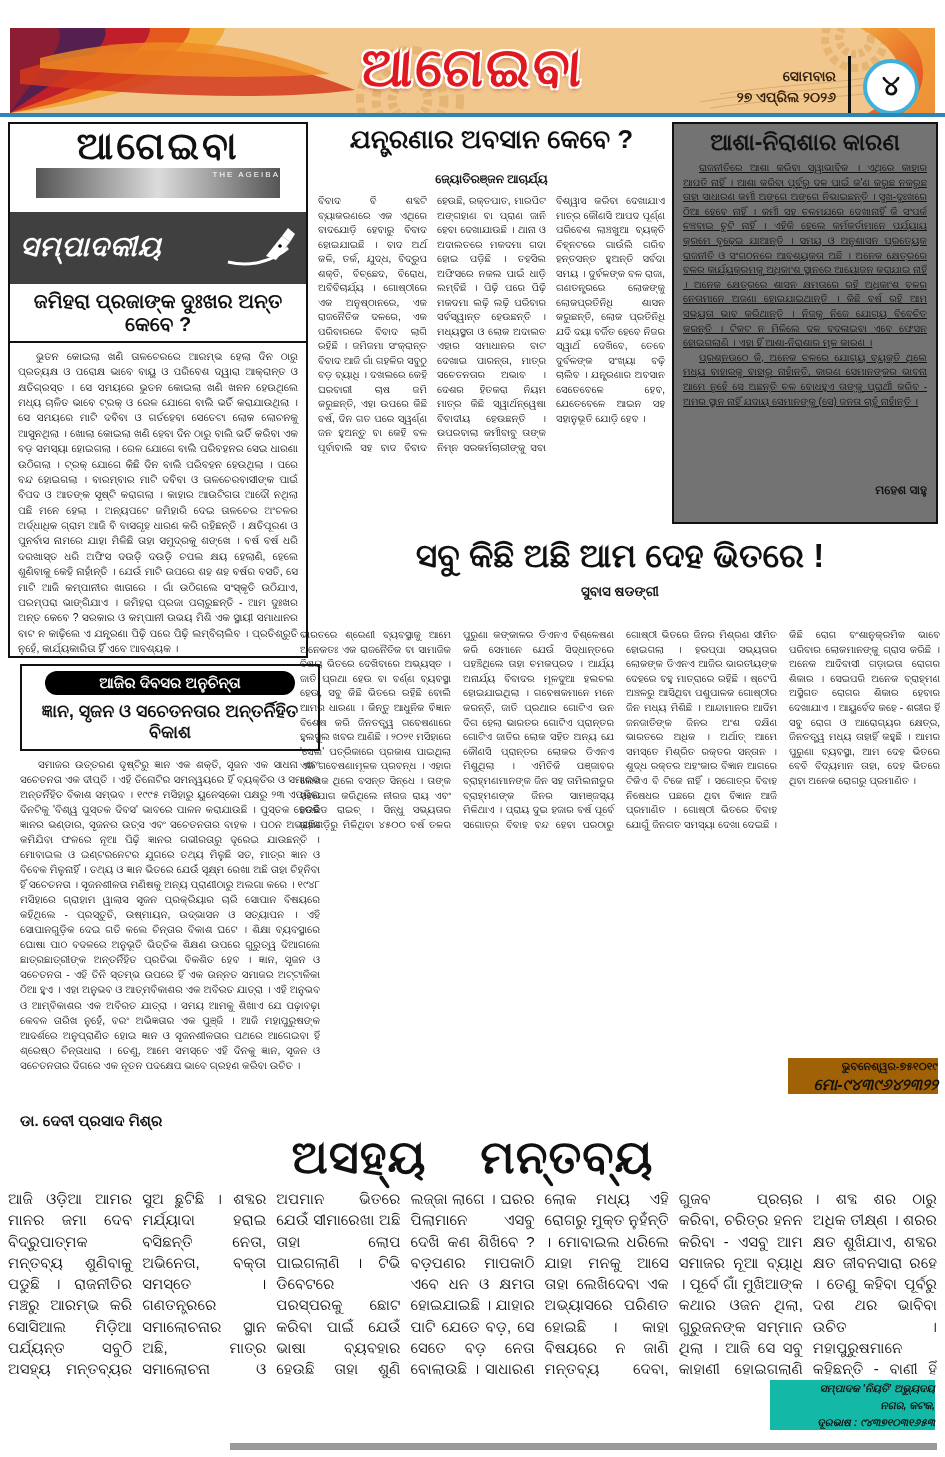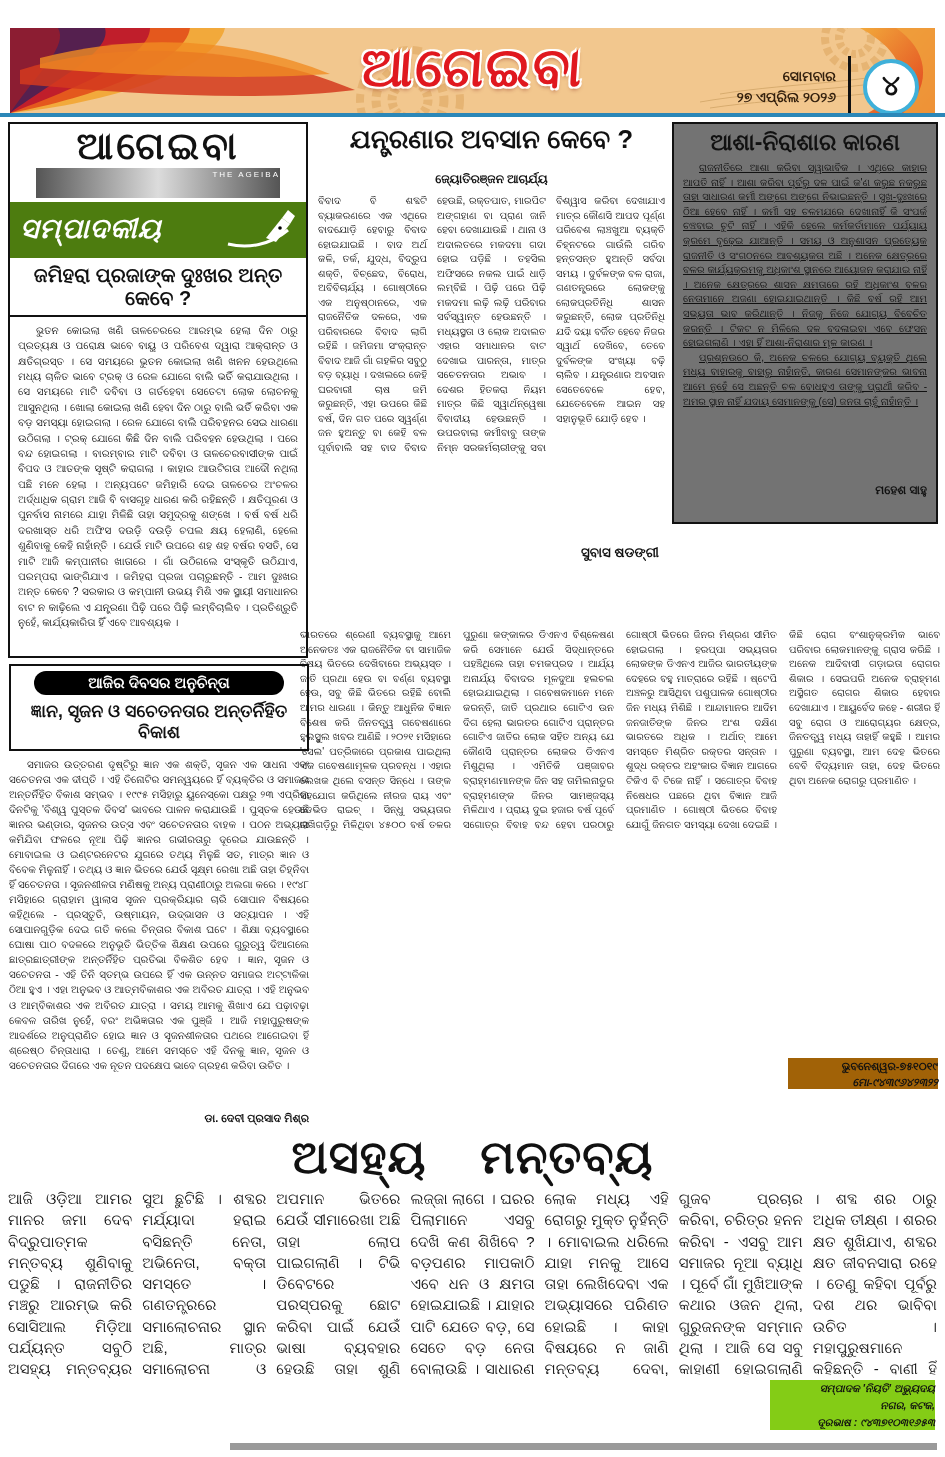--- a/index.html
+++ b/index.html
@@ -19,21 +19,21 @@
   .vbar { width:3px; height:62px; background:#111; }
   .page-circle { width:56px; height:56px; border-radius:50%; background:#fff; border:4px solid #3fb0d9;
     display:flex; align-items:center; justify-content:center; font-size:28px; font-weight:bold; color:#111; }
   .blue-rule { position:absolute; left:0; top:113px; width:945px; height:4px; background:#2b87b8; }
 
   
   .editorial-box { position:absolute; left:8px; top:122px; width:300px; height:536px; border:2px solid #111; background:#fff; overflow:hidden; }
   .ed-logo { text-align:center; font-size:38px; font-weight:900; letter-spacing:3px; padding-top:2px; line-height:1.1; }
   .ed-logo-bar { margin:0 26px; height:30px; background:linear-gradient(90deg,#555,#dcdcdc 50%,#555);
     color:#fff; font-size:8px; text-align:right; line-height:13px; letter-spacing:2px; }
-  .ed-banner { margin-top:4px; background:#4d7c0f; height:56px; display:flex; align-items:center; justify-content:space-between; padding:0 10px; }
+  .ed-banner { margin-top:14px; background:#404040; height:72px; display:flex; align-items:center; justify-content:space-between; padding:0 10px; }
   .ed-banner-label { color:#fff; font-size:28px; font-weight:900; font-style:italic; letter-spacing:1px; }
   .ed-headline { font-size:20px; font-weight:900; text-align:center; padding:6px 4px 5px; border-bottom:2px solid #111; }
   .ed-body { padding:6px 8px; font-size:10.4px; line-height:1.48; text-align:justify; text-indent:18px; height:362px; overflow:hidden; }
 
   
   .art-pain { position:absolute; left:318px; top:124px; width:347px; }
   .pain-h { font-size:26px; font-weight:900; text-align:center; }
   .pain-by { font-size:12px; font-weight:bold; text-align:center; margin:17px 0 7px;font-family:Liberation Serif, serif; }
   .pain-body { column-count:3; column-gap:10px; font-size:10px; line-height:1.45; text-align:justify; height:352px; overflow:hidden; }
 
@@ -46,37 +46,37 @@
 
   
   .deha-head { position:absolute; left:300px; top:537px; width:640px; text-align:center; }
   .deha-h { font-size:33px; font-weight:900; }
   .deha-by { font-size:13.5px; font-weight:bold; margin-top:8px; }
   .deha-body { position:absolute; left:300px; top:628px; width:640px; height:492px;
     column-count:4; column-gap:12px; font-size:10px; line-height:1.46; text-align:justify; overflow:hidden; }
   .deha-body .lead { text-indent:18px; }
   .deha-sig { position:absolute; left:788px; top:1058px; width:150px; background:#a16207; text-align:right; padding:2px 0 0 4px; }
   .deha-sig-place { font-weight:bold; font-size:11px; }
-  .deha-sig-phone { font-weight:bold; font-style:italic; font-size:11px; margin-top:3px; }
+  .deha-sig-phone { font-weight:bold; font-style:italic; font-size:16px; margin-top:3px; }
 
   
-  .anuchinta { position:absolute; left:9px; top:664px; width:300px; height:466px; overflow:hidden; }
+  .anuchinta { position:absolute; left:20px; top:664px; width:300px; height:466px; overflow:hidden; }
   .anu-headbox { border:2px solid #111; padding:5px 6px 6px; }
   .anu-pill { margin:0 auto; width:88%; background:#000; color:#fff; border-radius:18px; text-align:center;
     font-size:15px; font-weight:bold; padding:3px 6px; }
   .anu-h { text-align:center; font-size:17.5px; font-weight:900; margin-top:6px; }
   .anu-body { margin-top:6px; font-size:10.3px; line-height:1.46; text-align:justify; text-indent:18px; height:352px; overflow:hidden; }
-  .anu-sig { text-align:right; font-weight:bold; font-size:11px; margin-top:3px; }
+  .anu-sig { font-weight:bold; font-size:15px; margin-top:3px; }
 
   
   .asahya { position:absolute; left:8px; top:1130px; width:929px; height:312px; }
   .asahya-h { font-size:46px; font-weight:900; text-align:center; word-spacing:40px; letter-spacing:1px; }
   .asahya-by { font-size:15px; font-weight:bold; text-align:center; margin-top:6px; }
   .asahya-body { margin-top:3px; column-count:7; column-gap:10px; font-size:15px; line-height:1.42; text-align:justify; height:212px; overflow:hidden; }
-  .asahya-sig { position:absolute; right:2px; top:250px; width:165px; background:#84cc16; text-align:right;
+  .asahya-sig { position:absolute; right:2px; top:250px; width:165px; background:#14b8a6; text-align:right;
     font-size:10.5px; font-weight:bold; font-style:italic; line-height:1.6; padding-left:4px; }
 
   .footer-bar { position:absolute; left:230px; top:1443px; width:707px; height:7px; background:#9a9a9a; }
 </style>
 </head>
 <body>
 
 <div class="page">
 
   <div class="header">
@@ -151,20 +151,21 @@
   <div class="art-hope">
     <div class="hope-h">ଆଶା-ନିରାଶାର କାରଣ</div>
     <div class="hope-body">
       <p>ରାଜନୀତିରେ ଆଶା କରିବା ସ୍ୱାଭାବିକ । ଏଥିରେ କାହାର ଆପତି ନାହିଁ । ଆଶା କରିବା ପୂର୍ବରୁ ଦଳ ପାଇଁ କ'ଣ କରୁଛ ନକରୁଛ ତାହା ସାଧାରଣ କର୍ମୀ ଅଙ୍ଗେ ଅଙ୍ଗେ ନିଭାଇଛନ୍ତି । ସୁଖ-ଦୁଃଖରେ ଠିଆ ହେବେ ନାହିଁ । କର୍ମୀ ସହ ଚଳମଯରେ ଦେଖାନାହିଁ କି ସଂପର୍କ ଚଞ୍ଚବାଇ ଚୁଟି ନାହିଁ । ଏହିକି ହେଲେ କର୍ମକର୍ତାମାନେ ପର୍ଯ୍ୟାୟ କ୍ରମେ ବୃଢ଼େଇ ଯାଆନ୍ତି । ସମୟ ଓ ଅନୁଶାସନ ପ୍ରତ୍ୟେକ ରାଜନୀତି ଓ ସଂଗଠନରେ ଆବଶ୍ୟକତା ଅଛି । ଅନେକ କ୍ଷେତ୍ରରେ ବଳର କାର୍ଯ୍ୟକ୍ରମକୁ ଅଧିକାଂଶ ସ୍ଥାନରେ ଆୟୋଜନ କରାଯାଇ ନାହିଁ । ଅନେକ କ୍ଷେତ୍ରରେ ଶାସନ କ୍ଷମତାରେ ରହି ଅଧିକାଂଶ ବଳର ନେତାମାନେ ଅଜଣା ହୋଇଯାଇଥାନ୍ତି । କିଛି ବର୍ଷ ରହି ଆମ ସଭ୍ୟତା ଭାବ କରିଥାନ୍ତି । ନିଜକୁ ନିଜେ ଯୋଗ୍ୟ ବିବେଚିତ କରନ୍ତି । ଟିକଟ ନ ମିଳିଲେ ଦଳ ବଦଳାଇବା ଏବେ ଫେସନ ହୋଇଗଲାଣି । ଏହା ହିଁ ଆଶା-ନିରାଶାର ମୂଳ କାରଣ ।</p>
       <p>ପ୍ରଶ୍ନଉଠେ କି, ଅନେକ ଚଳରେ ଯୋଗ୍ୟ ବ୍ୟକ୍ତି ଥିଲେ ମଧ୍ୟ ବାହାରକୁ ବାହାରୁ ନାହାଁନ୍ତି, କାରଣ ସେମାନଙ୍କର ଭାବନା ଆମେ ନୁହେଁ ସେ ଅଛନ୍ତି ଚଳ ବୋଧହୁଏ ତାଙ୍କୁ ପ୍ରାର୍ଥୀ କରିବ - ଅମର ସ୍ଥାନ ନାହିଁ ଯଦାୟ ସେମାନଙ୍କୁ (ସେ) ଜନତା ଚାହୁଁ ନାହାଁନ୍ତି ।</p>
     </div>
     <div class="hope-sig">ମହେଶ ସାହୁ</div>
   </div>
 
   <div class="deha-head">
+    <div class="deha-h">ସବୁ କିଛି ଅଛି ଆମ ଦେହ ଭିତରେ !</div>
     <div class="deha-by">ସୁବାସ ଷଡଙ୍ଗୀ</div>
   </div>
   <div class="deha-body">
     <span class="lead">ଭାରତରେ ଶ୍ରେଣୀ ବ୍ୟବସ୍ଥାକୁ ଆମେ ଅନେକତଃ ଏକ ରାଜନୈତିକ ବା ସାମାଜିକ ବିଷୟ ଭିତରେ ଦେଖିବାରେ ଅଭ୍ୟସ୍ତ । ଜାତି ପ୍ରଥା ହେଉ ବା ବର୍ଣ୍ଣ ବ୍ୟବସ୍ଥା ହେଉ, ସବୁ କିଛି ଭିତରେ ରହିଛି ବୋଲି ଆମର ଧାରଣା । କିନ୍ତୁ ଆଧୁନିକ ବିଜ୍ଞାନ ବିଶେଷ କରି ଜିନତତ୍ତ୍ୱ ଗବେଷଣାରେ ହୁଲସ୍ଥୁଲ ଖବର ଆଣିଛି । ୨୦୨୧ ମସିହାରେ 'ସେଲ' ପତ୍ରିକାରେ ପ୍ରକାଶ ପାଇଥିଲା ଏକ ଗବେଷଣାମୂଳକ ପ୍ରବନ୍ଧ । ଏହାର ଲେଖକ ଥିଲେ ବସନ୍ତ ସିନ୍ଧେ । ତାଙ୍କ ସହଯୋଗ କରିଥିଲେ ନୀରଜ ରାୟ ଏବଂ ଡେଭିଡ ରାଇଚ୍ । ସିନ୍ଧୁ ସଭ୍ୟତାର ରାଖିଗଡ଼ିରୁ ମିଳିଥିବା ୪୫୦୦ ବର୍ଷ ତଳର ପୁରୁଣା କଙ୍କାଳର ଡିଏନଏ ବିଶ୍ଳେଷଣ କରି ସେମାନେ ଯେଉଁ ସିଦ୍ଧାନ୍ତରେ ପହଞ୍ଚିଥିଲେ ତାହା ଚମକପ୍ରଦ । ଆର୍ଯ୍ୟ ଅନାର୍ଯ୍ୟ ବିବାଦର ମୂଳଦୁଆ ହଲଚଲ ହୋଇଯାଇଥିଲା । ଗବେଷକମାନେ ମନେ କରନ୍ତି, ଜାତି ପ୍ରଥାର ଗୋଟିଏ ଉନ ଦିଗ ହେଲା ଭାରତର ଗୋଟିଏ ପ୍ରାନ୍ତର ଗୋଟିଏ ଜାତିର ଲୋକ ସହିତ ଅନ୍ୟ ଯେ କୌଣସି ପ୍ରାନ୍ତର ଲୋକର ଡିଏନଏ ମିଶୁଥିଲା । ଏମିତିକି ପଞ୍ଜାବର ବ୍ରାହ୍ମଣମାନଙ୍କ ଜିନ ସହ ତାମିଲନାଡୁର ବ୍ରାହ୍ମଣଙ୍କ ଜିନର ସାମଞ୍ଜସ୍ୟ ମିଳିଥାଏ । ପ୍ରାୟ ଦୁଇ ହଜାର ବର୍ଷ ପୂର୍ବେ ସଗୋତ୍ର ବିବାହ ବନ୍ଦ ହେବା ପରଠାରୁ ଗୋଷ୍ଠୀ ଭିତରେ ଜିନର ମିଶ୍ରଣ ସୀମିତ ହୋଇଗଲା । ହରପ୍ପା ସଭ୍ୟତାର ଲୋକଙ୍କ ଡିଏନଏ ଆଜିର ଭାରତୀୟଙ୍କ ଦେହରେ ବହୁ ମାତ୍ରାରେ ରହିଛି । ଷ୍ଟେପି ଅଞ୍ଚଳରୁ ଆସିଥିବା ପଶୁପାଳକ ଗୋଷ୍ଠୀର ଜିନ ମଧ୍ୟ ମିଶିଛି । ଆନ୍ଦାମାନର ଆଦିମ ଜନଜାତିଙ୍କ ଜିନର ଅଂଶ ଦକ୍ଷିଣ ଭାରତରେ ଅଧିକ । ଅର୍ଥାତ୍ ଆମେ ସମସ୍ତେ ମିଶ୍ରିତ ରକ୍ତର ସନ୍ତାନ । ଶୁଦ୍ଧ ରକ୍ତର ଅହଂକାର ବିଜ୍ଞାନ ଆଗରେ ଟିକିଏ ବି ଟିକେ ନାହିଁ । ସଗୋତ୍ର ବିବାହ ନିଷେଧର ପଛରେ ଥିବା ବିଜ୍ଞାନ ଆଜି ପ୍ରମାଣିତ । ଗୋଷ୍ଠୀ ଭିତରେ ବିବାହ ଯୋଗୁଁ ଜିନଗତ ସମସ୍ୟା ଦେଖା ଦେଇଛି । କିଛି ରୋଗ ବଂଶାନୁକ୍ରମିକ ଭାବେ ପରିବାର ଲୋକମାନଙ୍କୁ ଗ୍ରାସ କରିଛି । ଅନେକ ଆଦିବାସୀ ଗଡ଼ାଇତା ରୋଗର ଶିକାର । ସେଇପରି ଅନେକ ବ୍ରାହ୍ମଣ ଅସ୍ଥିଗତ ରୋଗର ଶିକାର ହେବାର ଦେଖାଯାଏ । ଆୟୁର୍ବେଦ କହେ - ଶରୀର ହିଁ ସବୁ ରୋଗ ଓ ଆରୋଗ୍ୟର କ୍ଷେତ୍ର, ଜିନତତ୍ତ୍ୱ ମଧ୍ୟ ତାହାହିଁ କହୁଛି । ଆମର ପୁରୁଣା ବ୍ୟବସ୍ଥା, ଆମ ଦେହ ଭିତରେ ବେବି ବିଦ୍ୟମାନ ତାହା, ଦେହ ଭିତରେ ଥିବା ଅନେକ ରୋଗରୁ ପ୍ରମାଣିତ ।</span>
   </div>
   <div class="deha-sig">
     <div class="deha-sig-place">ଭୁବନେଶ୍ୱର-୭୫୧୦୧୯</div>
     <div class="deha-sig-phone">ମୋ-୯୪୩୯୬୪୨୩୨୨</div>
   </div>
 

